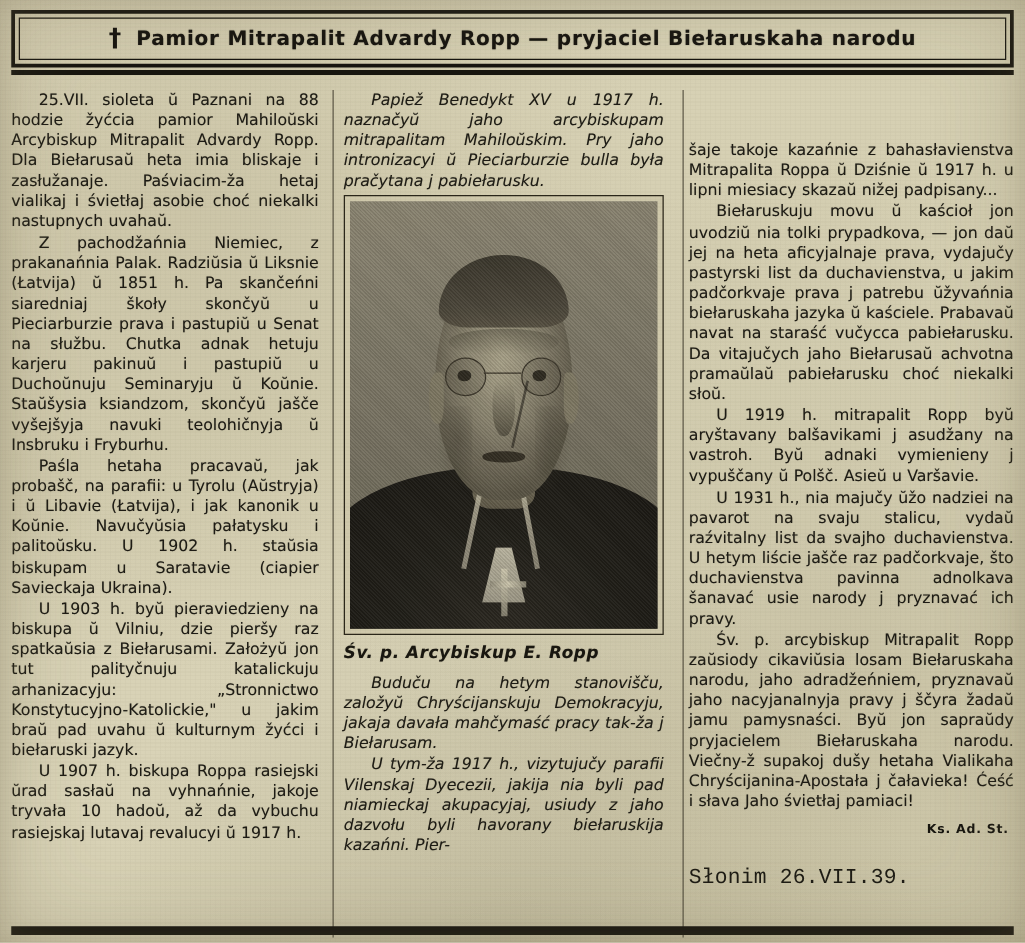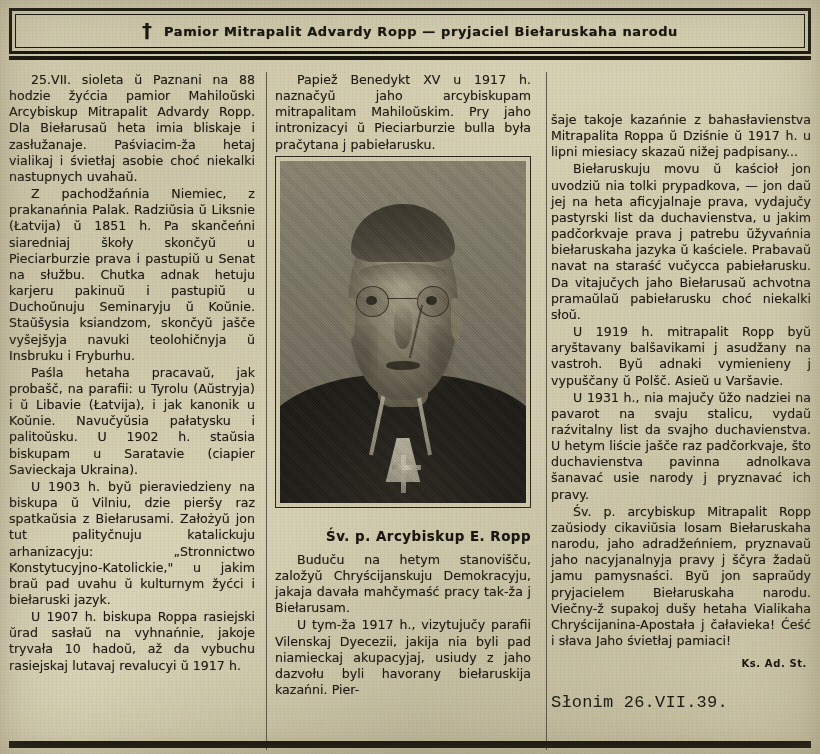--- a/index.html
+++ b/index.html
@@ -61,21 +61,21 @@
     inset: 3px;
     border: 1px solid #16140f;
     box-sizing: border-box;
     display: flex;
     align-items: center;
     justify-content: center;
   }
   #headline-text {
     font-family: "DejaVu Sans", sans-serif;
     font-weight: 700;
-    font-size: 13px;
+    font-size: 16px;
     letter-spacing: 0.6px;
     color: #15130e;
     white-space: nowrap;
     line-height: 1;
     text-shadow: 0 0 1px rgba(20,18,12,0.45);
   }
   #cross-glyph {
     font-family: "DejaVu Sans", sans-serif;
     font-weight: 700;
     font-size: 20px;
@@ -113,21 +113,21 @@
     width: 802px;
     height: 678px;
     display: flex;
     z-index: 10;
   }
   .col {
     position: relative;
     box-sizing: border-box;
   }
   .col-1 { width: 255px; padding-right: 9px; }
-  .col-2 { width: 278px; padding-left: 11px; padding-right: 11px; }
+  .col-2 { width: 278px; padding-left: 11px; padding-right: 11px; font-style: italic; }
   .col-3 { width: 269px; padding-left: 9px; }
 
   .divider {
     position: absolute;
     top: 0;
     bottom: 0;
     width: 1px;
     background: #4a4536;
     opacity: 0.85;
   }
@@ -320,27 +320,27 @@
   }
   
   #ph-scratch {
     left: 55%; top: 42%;
     width: 2px; height: 16%;
     background: rgba(25,22,16,0.55);
     transform: rotate(13deg);
   }
 
   #photo-caption {
-    text-align: right;
+    text-align: left;
     font-family: "DejaVu Sans", sans-serif;
     font-weight: 700;
     font-size: 13.4px;
     letter-spacing: 0.5px;
     color: #191710;
-    margin-top: 21px;
+    margin-top: 7px;
     margin-bottom: 8px;
     text-shadow: 0 0 0.7px rgba(25,23,16,0.4);
   }
 
   
   #signature {
     text-align: right;
     font-family: "DejaVu Sans", sans-serif;
     font-weight: 700;
     font-size: 10px;

